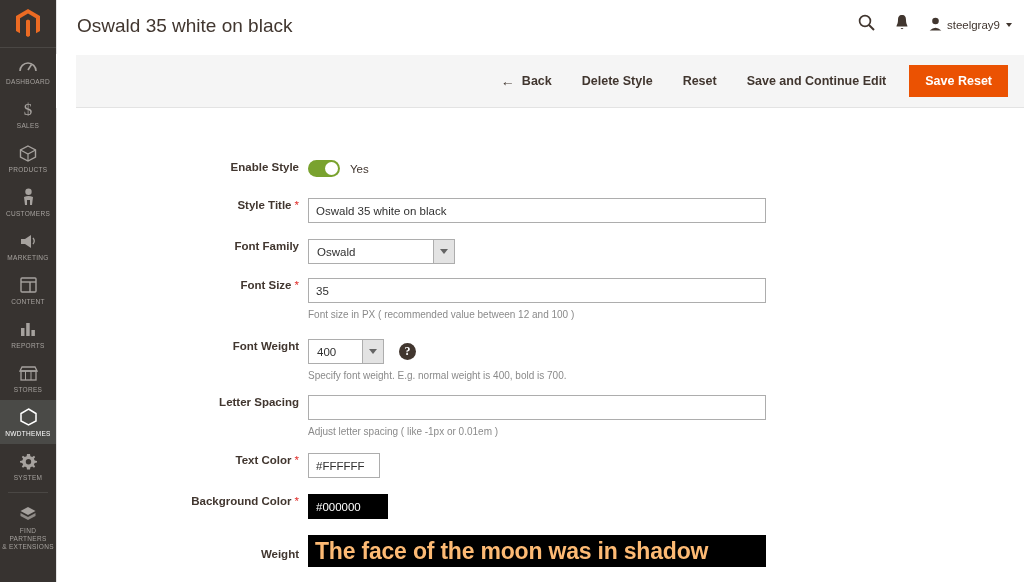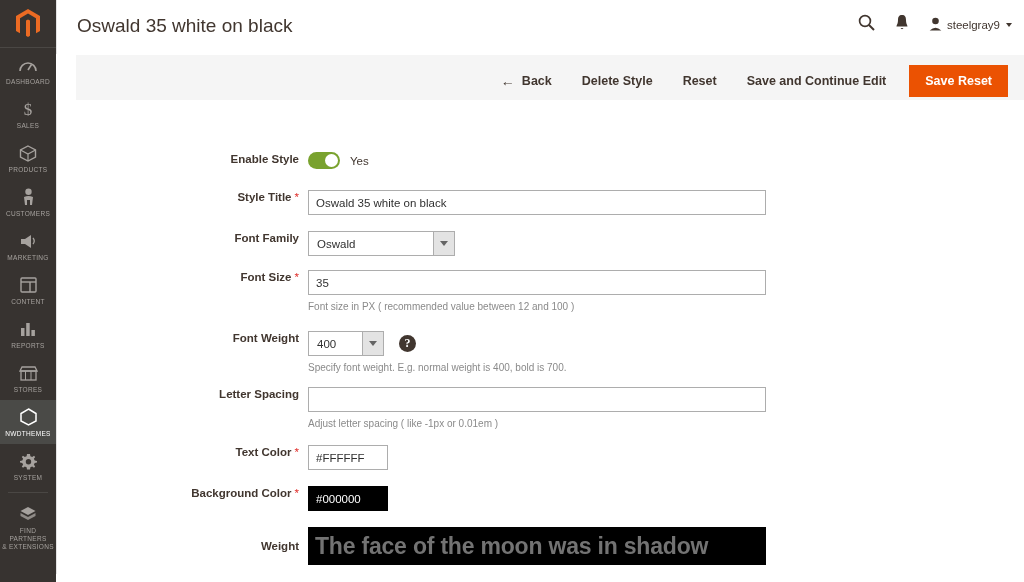--- a/index.html
+++ b/index.html
@@ -101,21 +101,21 @@
   .act-btn.primary {
     background: #eb5202;
     color: #ffffff;
     padding: 9px 16px;
     margin-left: 8px;
   }
   #back-arrow { font-size: 14px; line-height: 1; }
 
   
   #form {
-    position: absolute; left: 56px; top: 100px;
+    position: absolute; left: 56px; top: 108px;
     width: 968px; height: 474px;
     background: #ffffff;
     border-left: 1px solid #e3e3e3;
   }
   .row {
     position: absolute;
     display: flex; align-items: flex-start;
     left: 0; width: 100%;
   }
   .lbl {
@@ -205,23 +205,23 @@
     color: #ffffff;
     font-size: 12px; font-weight: bold;
     display: flex; align-items: center; justify-content: center;
     cursor: pointer;
     margin-left: 15px;
     font-family: "Liberation Serif", serif;
   }
 
   #preview-box {
     background: #000000;
-    color: #737373;
+    color: #fdba74;
     width: 458px;
-    height: 38px;
+    height: 32px;
     display: flex; align-items: center;
     padding-left: 7px;
     font-size: 23px;
     font-family: "Liberation Sans Narrow", "Liberation Sans", sans-serif;
     font-weight: bold;
     font-stretch: condensed;
     letter-spacing: -0.2px;
     overflow: hidden;
     white-space: nowrap;
   }
@@ -465,21 +465,21 @@
       <input class="txtinput" style="width: 458px;" value="">
       <div class="note">Adjust letter spacing ( like -1px or 0.01em )</div>
     </div>
   </div>
 
   <div class="row" style="top:345px;">
     <div class="lbl">
       <span>Text Color</span><span class="req">*</span>
     </div>
     <div class="fieldwrap">
-      <input class="txtinput" style="width: 80px; background: rgb(255, 255, 255); color: rgb(48, 48, 48);" value="#FFFFFF">
+      <input class="txtinput" style="width: 72px; background: rgb(255, 255, 255); color: rgb(48, 48, 48);" value="#FFFFFF">
     </div>
   </div>
 
   <div class="row" style="top:386px;">
     <div class="lbl">
       <span>Background Color</span><span class="req">*</span>
     </div>
     <div class="fieldwrap">
       <input class="txtinput" style="width: 80px; background: rgb(0, 0, 0); color: rgb(255, 255, 255); border-color: rgb(0, 0, 0);" value="#000000">
     </div>

